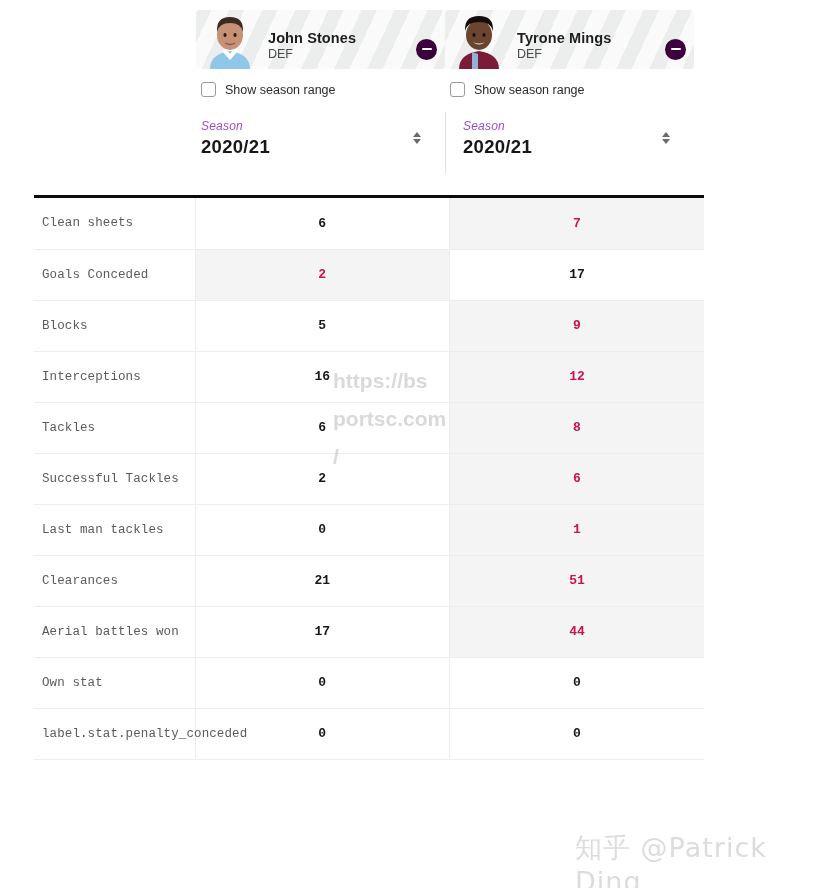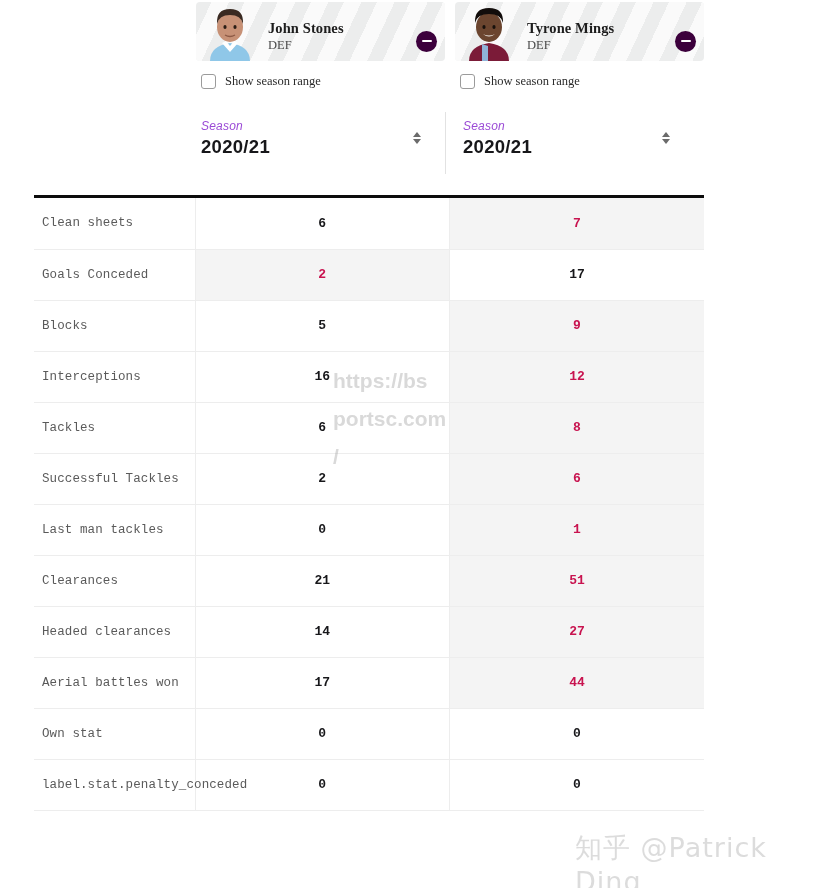--- a/index.html
+++ b/index.html
@@ -10,22 +10,22 @@
     overflow: hidden;
   }
   .page { position: relative; width: 819px; height: 888px; background:#fff; }
 
   
   .compare-top {
     position: absolute; left: 0; top: 0; width: 819px; height: 190px;
     background: #ffffff;
   }
   .players-row {
-    position: absolute; left: 196px; top: 2px;
-    display: flex; gap: 10px; font-family: Liberation Serif, serif;
+    position: absolute; left: 196px; top: 10px;
+    display: flex; 
   }
   .player-col { width: 249px; }
 
   .player-card {
     position: relative;
     height: 59px;
     background: #eceded;
     border-radius: 4px;
     overflow: hidden;
     display: flex; align-items: flex-end;
@@ -251,25 +251,20 @@
             <td class="stat-name">Last man tackles</td>
             <td class="stat-val">0</td>
             <td class="stat-val sep better">1</td>
           </tr>
           <tr>
             <td class="stat-name">Clearances</td>
             <td class="stat-val">21</td>
             <td class="stat-val sep better">51</td>
           </tr>
           <tr>
-            <td class="stat-name">Headed clearances</td>
-            <td class="stat-val">14</td>
-            <td class="stat-val sep better">27</td>
-          </tr>
-          <tr>
             <td class="stat-name">Aerial battles won</td>
             <td class="stat-val">17</td>
             <td class="stat-val sep better">44</td>
           </tr>
           <tr>
             <td class="stat-name">Own stat</td>
             <td class="stat-val">0</td>
             <td class="stat-val sep">0</td>
           </tr>
           <tr>

